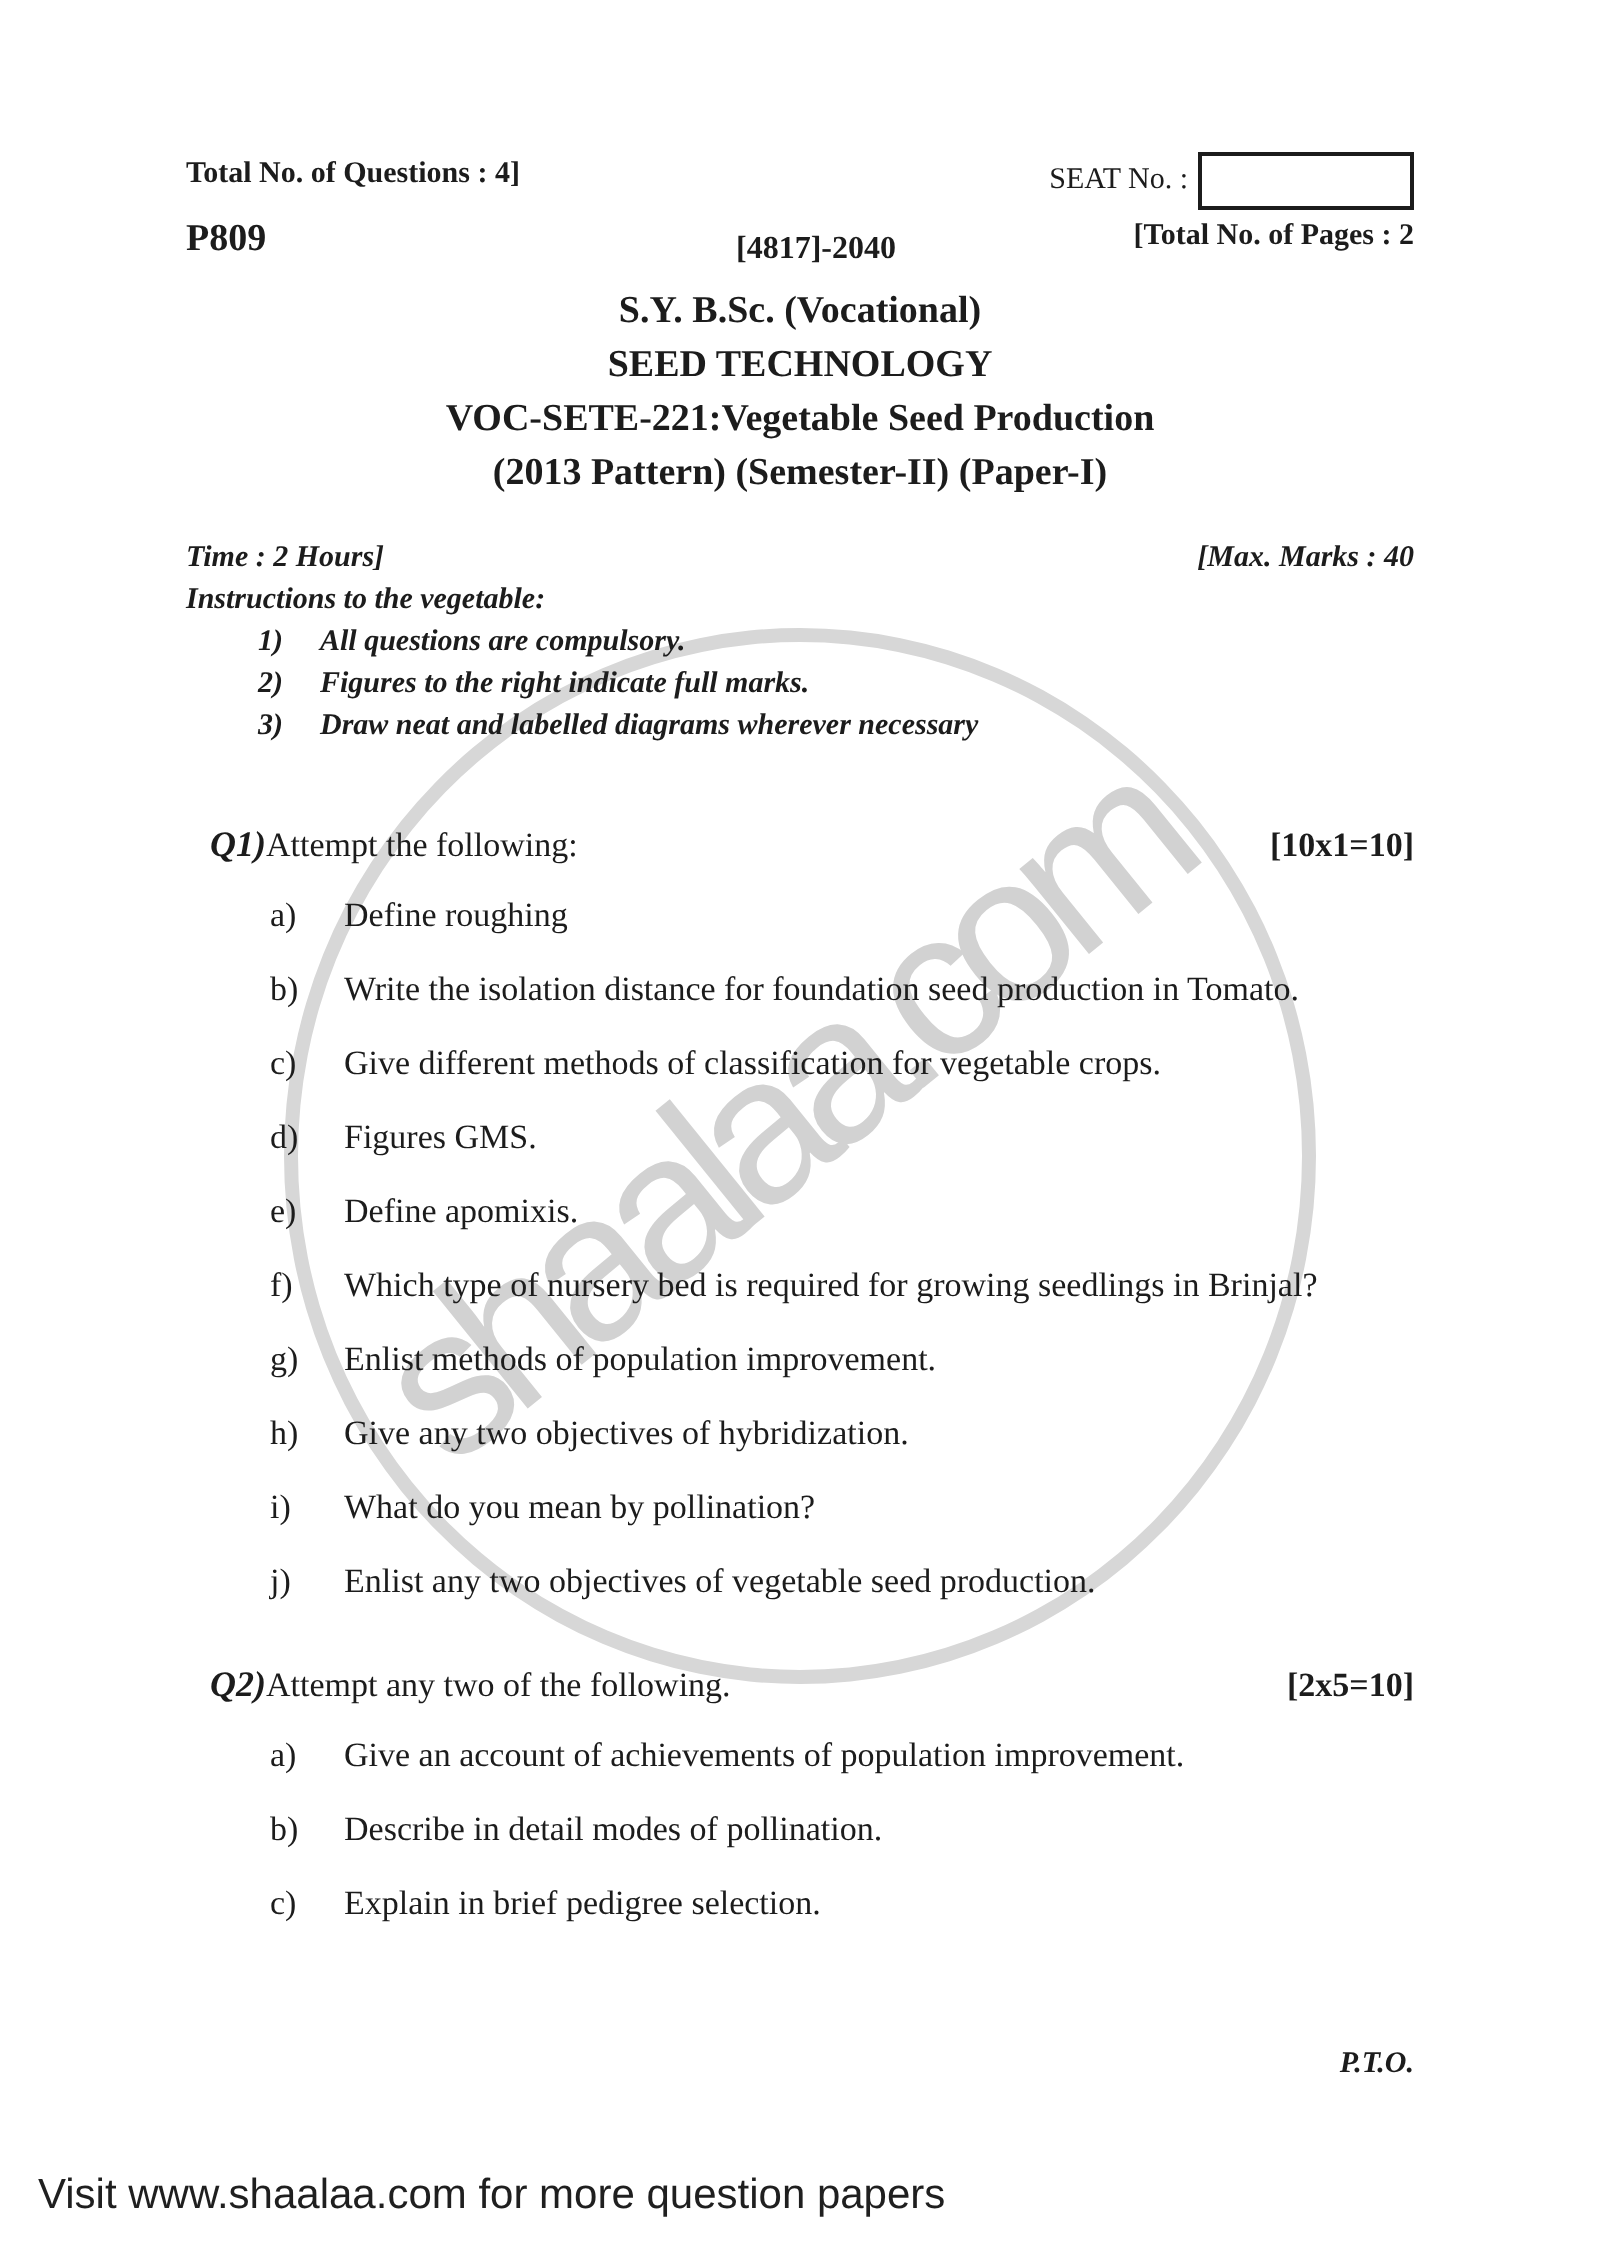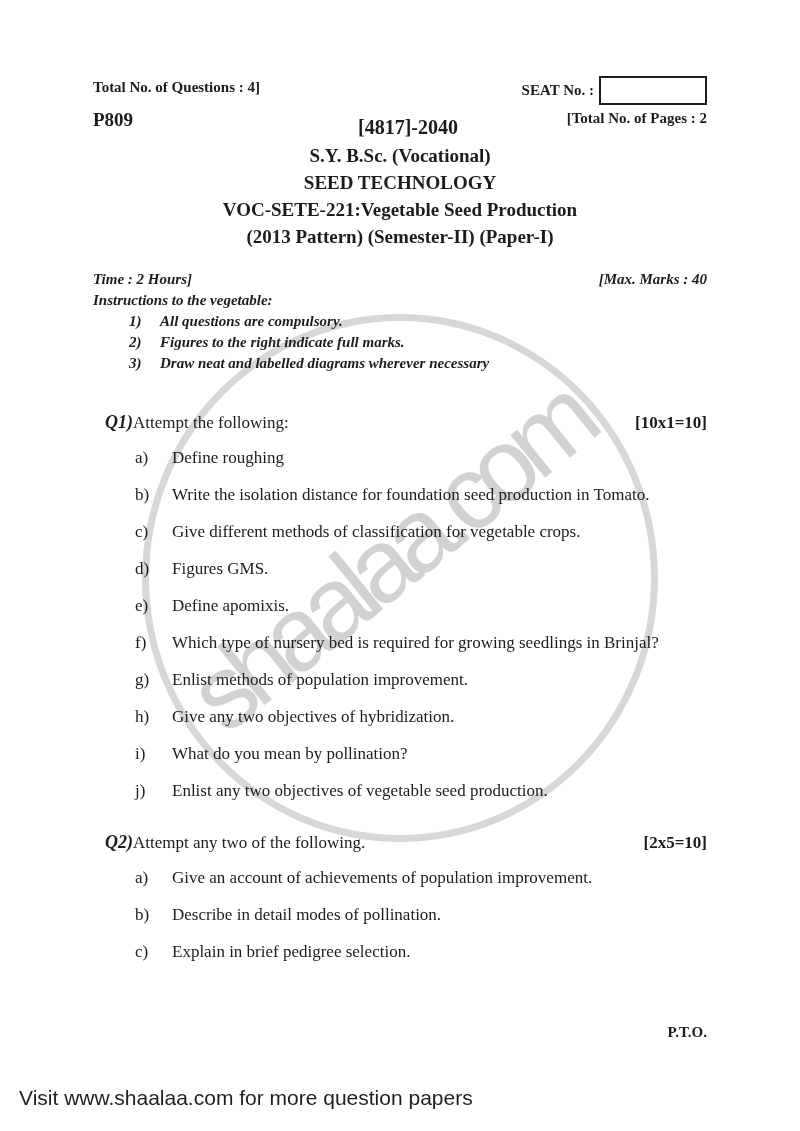--- a/index.html
+++ b/index.html
@@ -45,26 +45,26 @@
     z-index: 2;
   }
 
   .row-top {
     display: flex;
     justify-content: space-between;
     align-items: flex-start;
   }
   .total-questions { font-weight: bold; font-size: 15px; line-height: 19px; margin-top: 2px; }
   .seat-group { display: flex; align-items: flex-start; }
-  .seat-label { font-weight: bold; font-size: 15px; margin-top: 6px; margin-right: 5px; }
+  .seat-label { font-weight: normal; font-size: 15px; margin-top: 6px; margin-right: 5px; }
   .seat-box { width: 104px; height: 25px; border: 2px solid #1c1c1c; background: #ffffff; }
 
   .row-code { position: relative; height: 36px; margin-top: 1px; }
   .paper-code { position: absolute; left: 0; top: 3px; font-weight: bold; font-size: 19px; }
-  .exam-number { position: absolute; left: 16px; right: 0; top: 10px; text-align: center; font-weight: bold; font-size: 20px; }
+  .exam-number { position: absolute; left: 16px; right: 0; top: 10px; text-align: center; font-weight: bold; font-size: 16px; }
   .total-pages { position: absolute; right: 0; top: 4px; font-weight: bold; font-size: 15px; }
 
   .head-block { text-align: center; }
   .head-line { font-weight: bold; font-size: 19px; line-height: 27px; }
 
   .meta-row {
     display: flex; justify-content: space-between;
     margin-top: 19px;
     font-style: italic; font-weight: bold; font-size: 15px; line-height: 21px;
   }
@@ -79,21 +79,21 @@
   .q-label { width: 40px; font-weight: bold; font-style: italic; font-size: 18px; flex-shrink: 0; text-align: right; }
   .q-prompt { font-size: 17px; }
   .q-marks { margin-left: auto; font-weight: bold; font-size: 17px; }
   .q-items { margin-top: 14px; }
   .q-item { display: flex; margin-bottom: 15px; font-size: 17px; line-height: 22px; }
   .q-letter { width: 37px; margin-left: 42px; flex-shrink: 0; }
   .q-text { white-space: nowrap; }
 
   .pto {
     position: absolute; right: 93px; top: 1024px;
-    font-weight: bold; font-size: 15px;
+    font-weight: bold; font-style: italic; font-size: 15px;
     z-index: 2;
   }
   .site-note {
     position: absolute; left: 19px; top: 1086px;
     font-family: "Liberation Sans", sans-serif;
     font-size: 21px; color: #1f1f1f;
     z-index: 2;
   }
 </style>
 </head>

